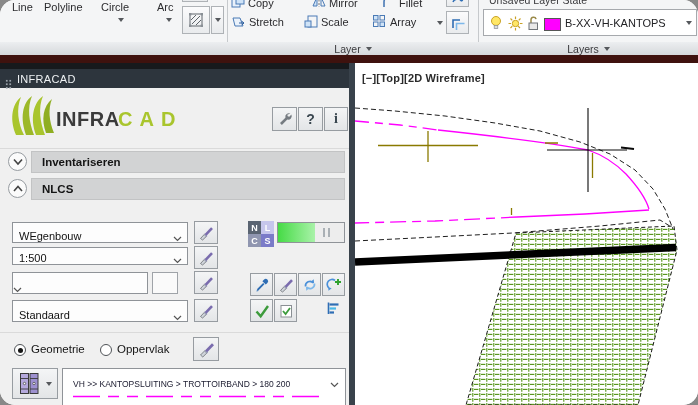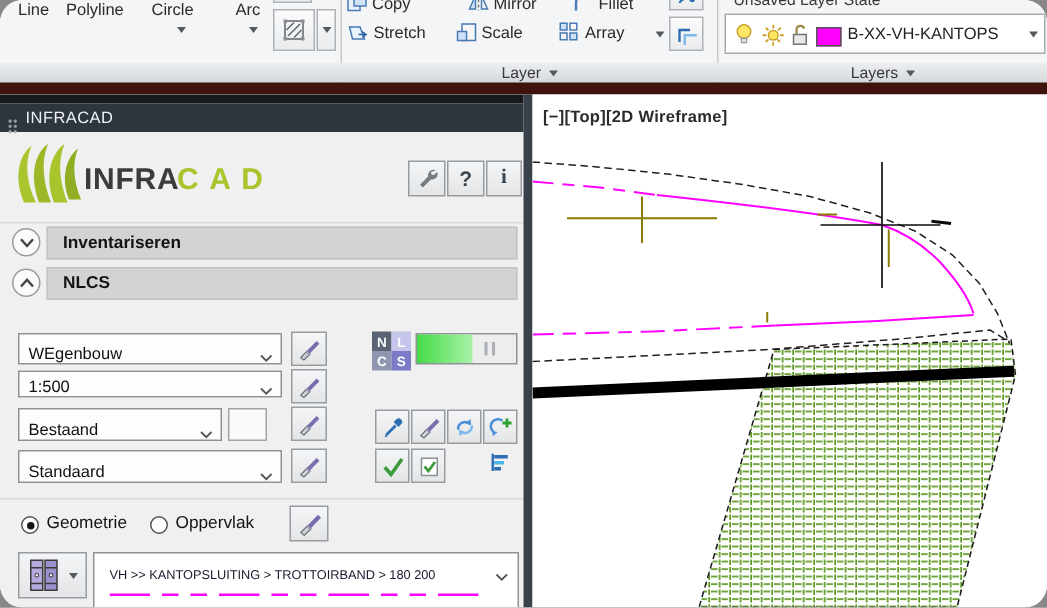--- a/index.html
+++ b/index.html
@@ -242,21 +242,20 @@
     </div>
     <div class="abs sq" style="left:194px;top:183px;width:24px;height:23px;">
       <svg width="16" height="16">
         <path d="M2.5 13.5 L6.5 9.2 L8.6 11.2 L4.6 15 Z" fill="#cfd4da" stroke="#6b6f74" stroke-width="0.8"></path>
         <path d="M6.4 9.2 l2.4 2.4" stroke="#9a9fb5" stroke-width="1.8"></path>
         <path d="M7.6 9.8 L14 3.2" stroke="#7a6cae" stroke-width="2.6"></path>
       </svg>
     </div>
 
     <div class="abs sel" style="left:12px;top:209px;width:136px;height:22px;">
-      <span class="t">Bestaand</span>
       <svg class="cv" width="9" height="6">
           <polyline points="1,1 4.5,4.5 8,1" fill="none" stroke="#555" stroke-width="1.2"></polyline>
         </svg>
     </div>
     <div class="abs" style="left:152px;top:209px;width:26px;height:22px;background:#fafafa;border:1px solid #9fa3a8;box-sizing:border-box;"></div>
     <div class="abs sq" style="left:194px;top:208px;width:24px;height:23px;">
       <svg width="16" height="16">
         <path d="M2.5 13.5 L6.5 9.2 L8.6 11.2 L4.6 15 Z" fill="#cfd4da" stroke="#6b6f74" stroke-width="0.8"></path>
         <path d="M6.4 9.2 l2.4 2.4" stroke="#9a9fb5" stroke-width="1.8"></path>
         <path d="M7.6 9.8 L14 3.2" stroke="#7a6cae" stroke-width="2.6"></path>

